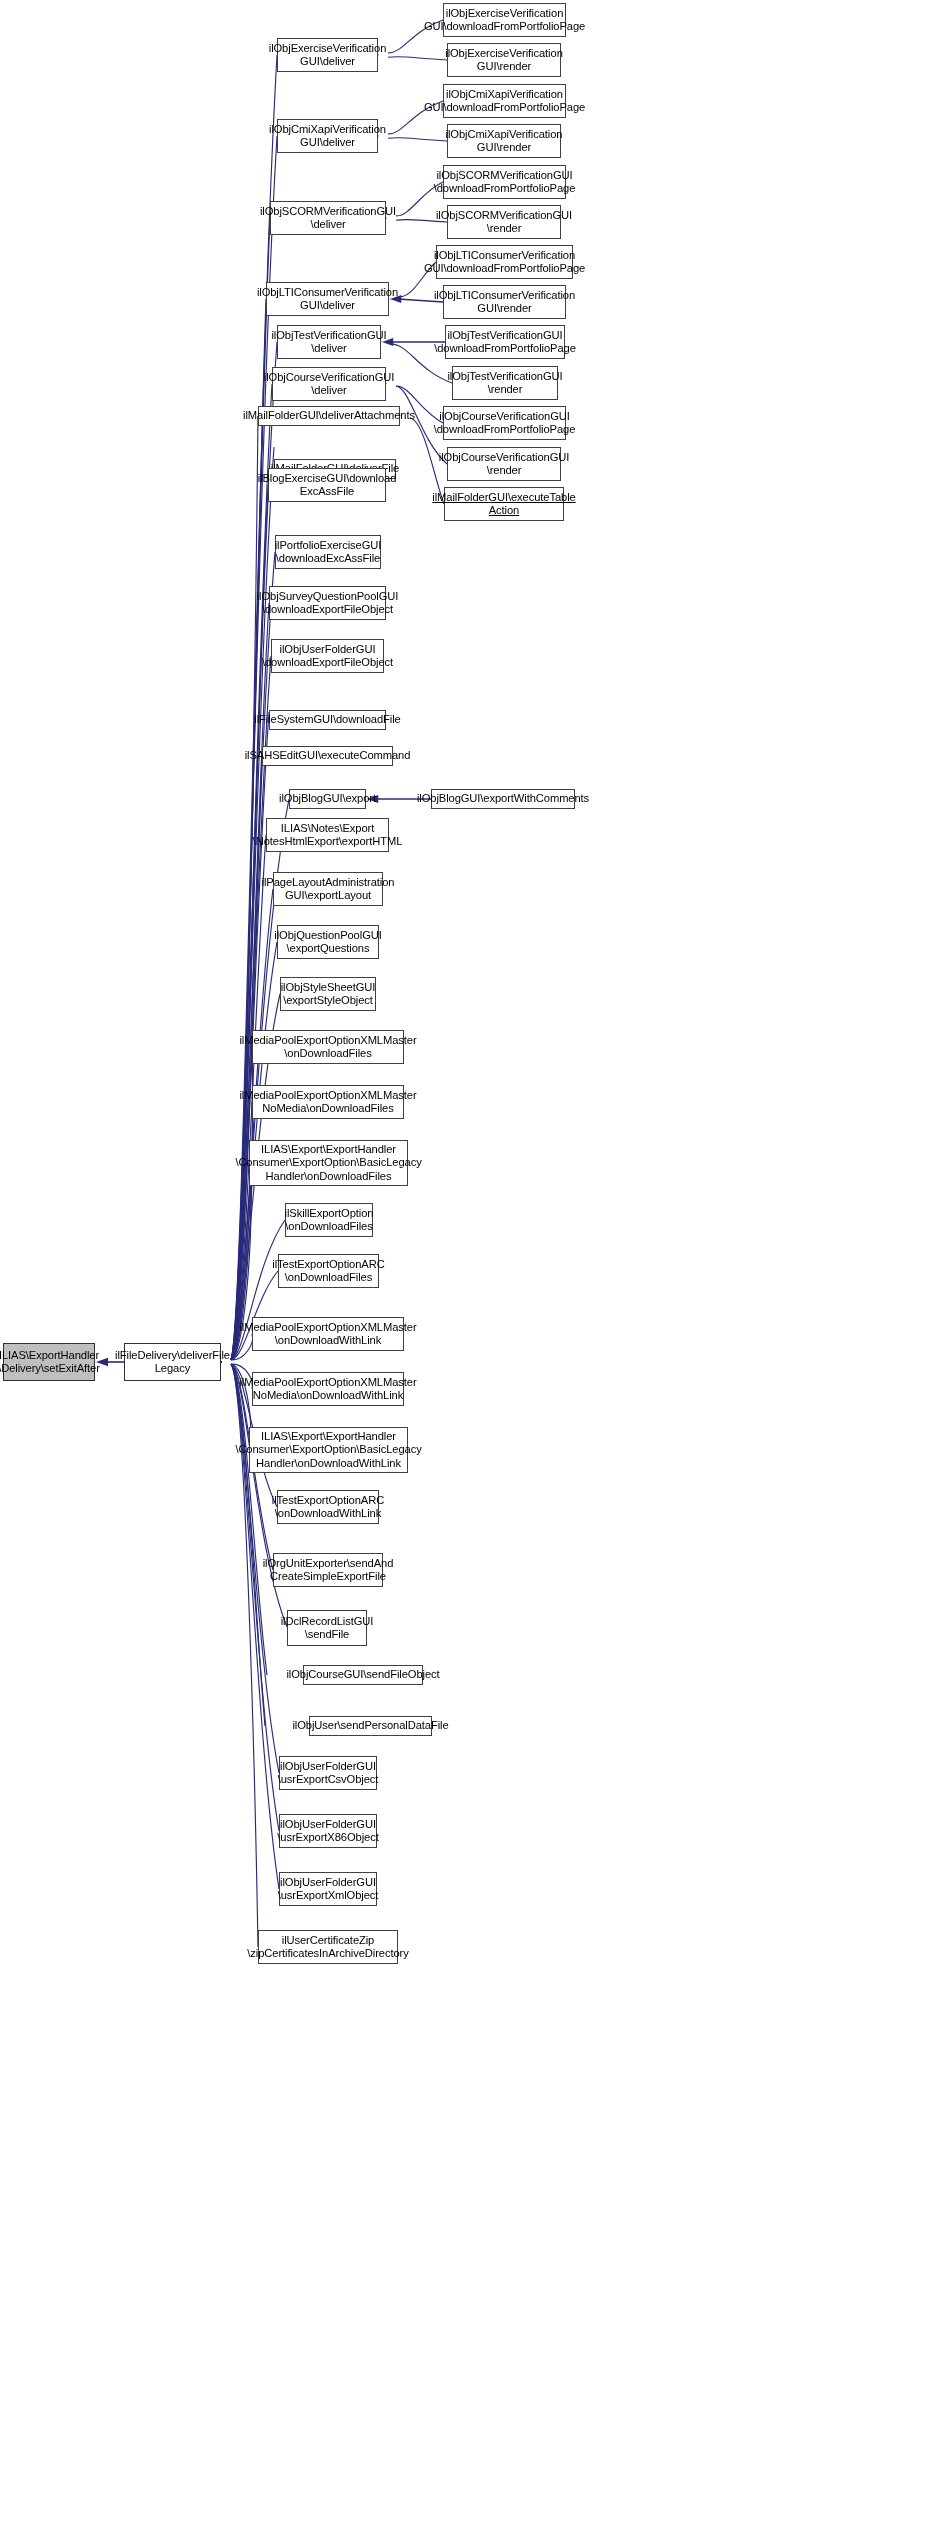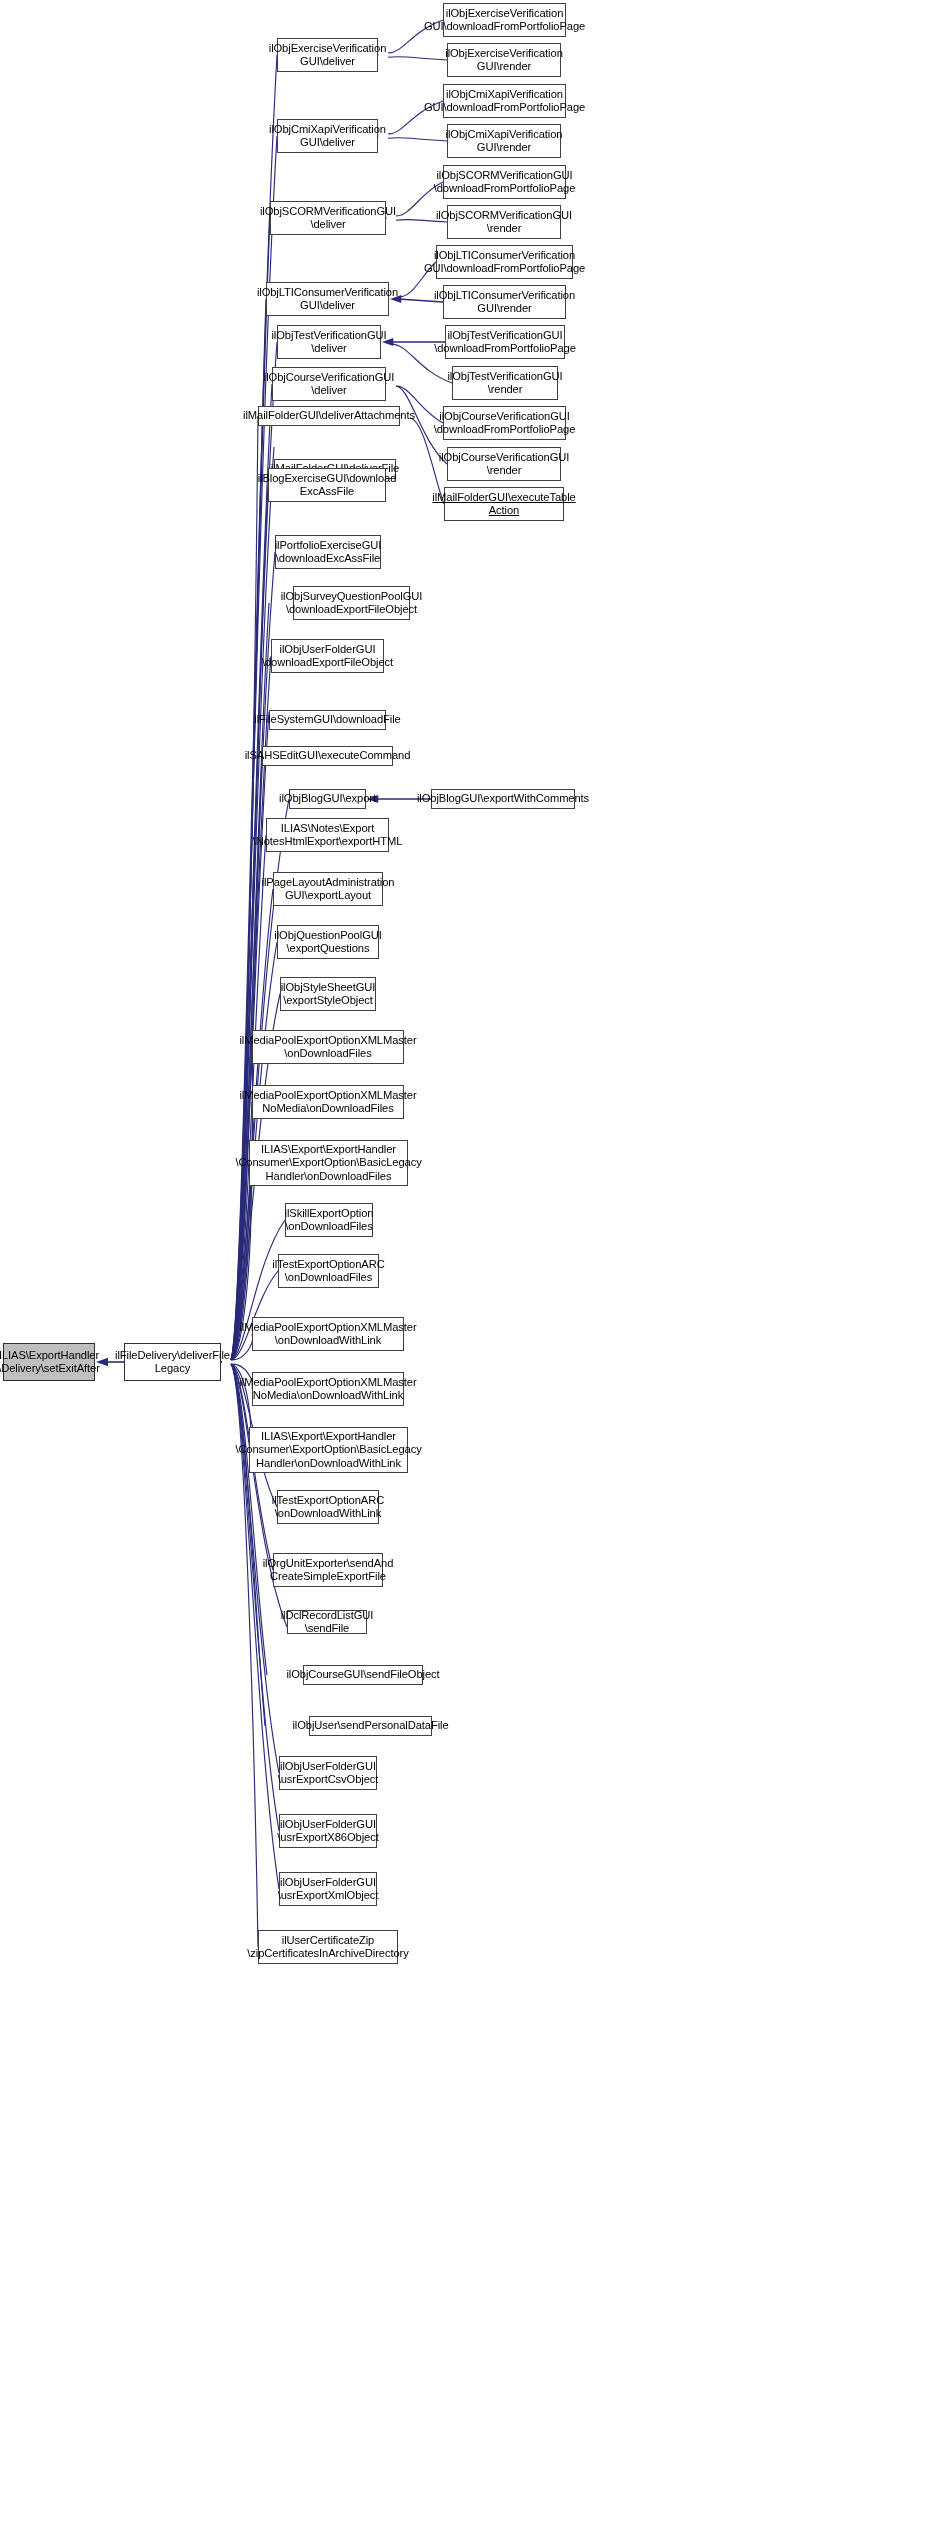--- a/index.html
+++ b/index.html
@@ -173,21 +173,21 @@
     <div class="node" style="left: 277px; top: 325px; width: 104px; height: 34px;">ilObjTestVerificationGUI
 \deliver</div>
     <div class="node" style="left: 272px; top: 367px; width: 114px; height: 34px;">ilObjCourseVerificationGUI
 \deliver</div>
     <div class="node" style="left: 258px; top: 406px; width: 142px; height: 20px;">ilMailFolderGUI\deliverAttachments</div>
     <div class="node" style="left: 274px; top: 459px; width: 122px; height: 20px;">ilMailFolderGUI\deliverFile</div>
     <div class="node" style="left: 268px; top: 468px; width: 118px; height: 34px;">ilBlogExerciseGUI\download
 ExcAssFile</div>
     <div class="node" style="left: 275px; top: 535px; width: 106px; height: 34px;">ilPortfolioExerciseGUI
 \downloadExcAssFile</div>
-    <div class="node" style="left: 269px; top: 586px; width: 117px; height: 34px; margin-left: 24px;">ilObjSurveyQuestionPoolGUI
+    <div class="node" style="left: 269px; top: 586px; width: 117px; height: 34px;">ilObjSurveyQuestionPoolGUI
 \downloadExportFileObject</div>
     <div class="node" style="left: 271px; top: 639px; width: 113px; height: 34px;">ilObjUserFolderGUI
 \downloadExportFileObject</div>
     <div class="node" style="left: 269px; top: 702px; width: 117px; height: 20px; margin-top: 8px;">ilFileSystemGUI\downloadFile</div>
     <div class="node" style="left: 262px; top: 746px; width: 131px; height: 20px;">ilSAHSEditGUI\executeCommand</div>
     <div class="node" style="left: 289px; top: 789px; width: 77px; height: 20px;">ilObjBlogGUI\export</div>
     <div class="node" style="left: 266px; top: 818px; width: 123px; height: 34px;">ILIAS\Notes\Export
 \NotesHtmlExport\exportHTML</div>
     <div class="node" style="left: 273px; top: 872px; width: 110px; height: 34px;">ilPageLayoutAdministration
 GUI\exportLayout</div>
@@ -210,21 +210,21 @@
 \onDownloadWithLink</div>
     <div class="node" style="left: 252px; top: 1372px; width: 152px; height: 34px;">ilMediaPoolExportOptionXMLMaster
 NoMedia\onDownloadWithLink</div>
     <div class="node" style="left: 249px; top: 1427px; width: 159px; height: 46px;">ILIAS\Export\ExportHandler
 \Consumer\ExportOption\BasicLegacy
 Handler\onDownloadWithLink</div>
     <div class="node" style="left: 277px; top: 1490px; width: 102px; height: 34px;">ilTestExportOptionARC
 \onDownloadWithLink</div>
     <div class="node" style="left: 273px; top: 1553px; width: 110px; height: 34px;">ilOrgUnitExporter\sendAnd
 CreateSimpleExportFile</div>
-    <div class="node" style="left: 287px; top: 1610px; width: 80px; height: 24px;">ilDclRecordListGUI
+    <div class="node" style="left: 287px; top: 1610px; width: 80px; height: 36px;">ilDclRecordListGUI
 \sendFile</div>
     <div class="node" style="left: 267px; top: 1665px; width: 120px; height: 20px; margin-left: 36px;">ilObjCourseGUI\sendFileObject</div>
     <div class="node" style="left: 265px; top: 1716px; width: 123px; height: 20px; margin-left: 44px;">ilObjUser\sendPersonalDataFile</div>
     <div class="node" style="left: 279px; top: 1756px; width: 98px; height: 34px;">ilObjUserFolderGUI
 \usrExportCsvObject</div>
     <div class="node" style="left: 279px; top: 1814px; width: 98px; height: 34px;">ilObjUserFolderGUI
 \usrExportX86Object</div>
     <div class="node" style="left: 279px; top: 1872px; width: 98px; height: 34px;">ilObjUserFolderGUI
 \usrExportXmlObject</div>
     <div class="node" style="left: 258px; top: 1930px; width: 140px; height: 34px;">ilUserCertificateZip

